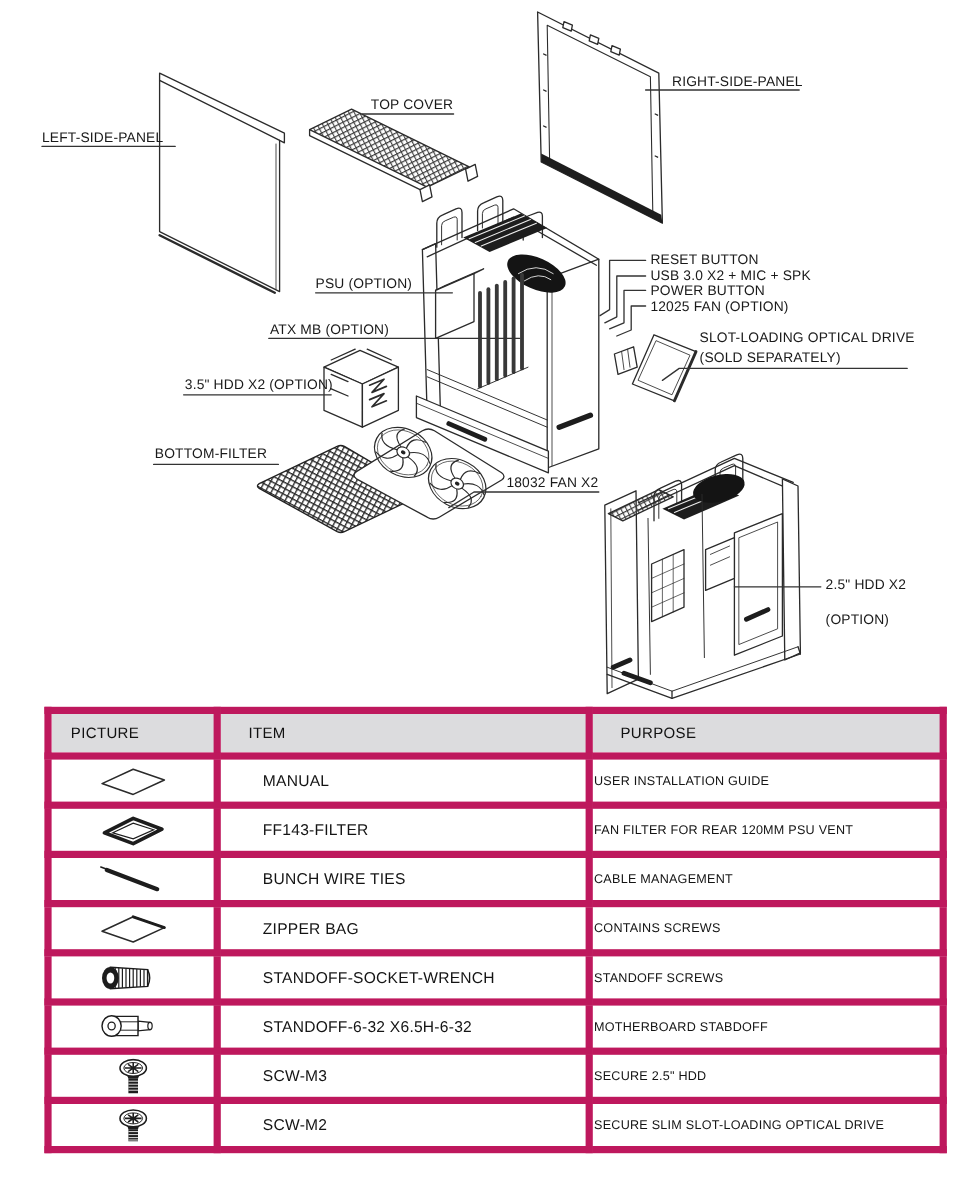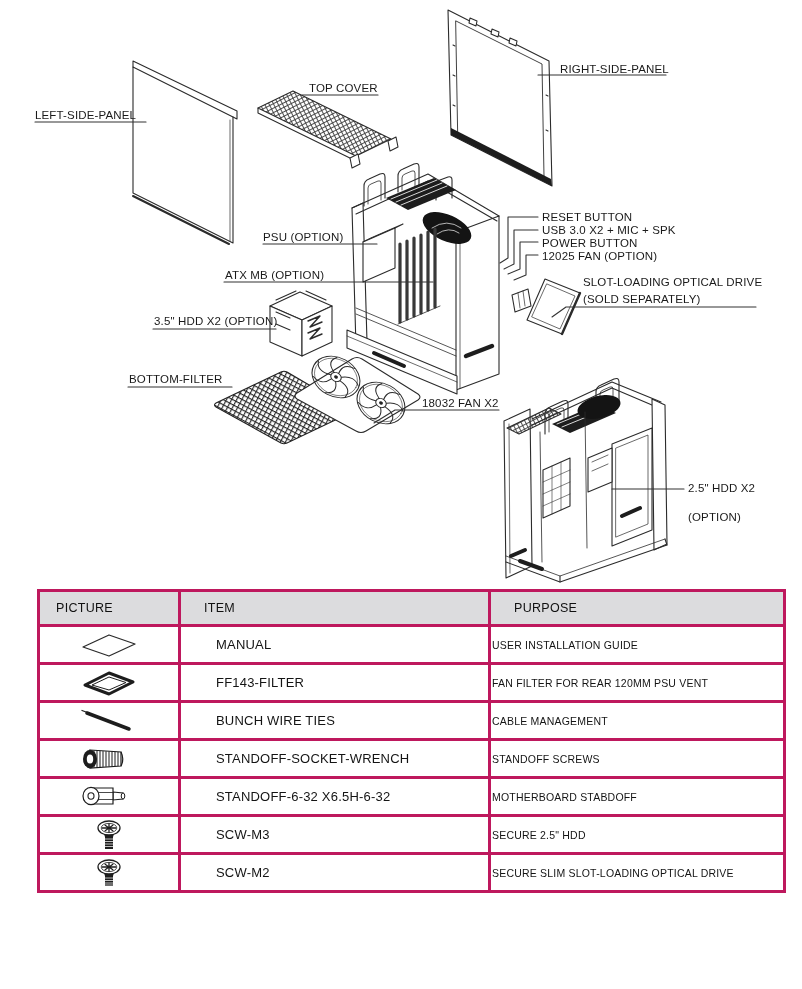--- a/index.html
+++ b/index.html
@@ -12,21 +12,21 @@
   .lbl{
     position:absolute;font-size:11.5px;line-height:13px;color:#1a1a1a;
     white-space:nowrap;letter-spacing:.15px;
   }
   .parts-table{
     position:absolute;left:37px;top:589px;width:746px;
     border-collapse:collapse;table-layout:fixed;
     border:2.5px solid #2c2c2e;
   }
   .parts-table th,.parts-table td{
-    border:3px solid #be185d;overflow:hidden;white-space:nowrap;
+    border:6px solid #be185d;overflow:hidden;white-space:nowrap;
   }
   .parts-table th{
     background:#dcdcde;height:30px;font-size:12.5px;font-weight:normal;
     text-align:left;letter-spacing:.3px;color:#111;
   }
   th.h-pic{padding-left:16px;}
   th.h-item,th.h-purpose{padding-left:23px;}
   td{height:33px;vertical-align:middle;}
   td.pic{text-align:center;}
   td.pic svg{vertical-align:middle;}
@@ -268,20 +268,30 @@
     <td class="pic">
       <svg width="64" height="28" viewBox="0 0 64 28">
         <path d="M10,6 L52,22" stroke="#1d1d1d" stroke-width="3.5" stroke-linecap="round"></path>
         <path d="M5,3.5 L13,6.5" stroke="#1d1d1d" stroke-width="1.3" stroke-linecap="round"></path>
       </svg>
     </td>
     <td class="item">BUNCH WIRE TIES</td>
     <td class="purpose">CABLE MANAGEMENT</td>
   </tr>
 
+  <tr>
+    <td class="pic">
+      <svg width="64" height="28" viewBox="0 0 64 28">
+        <polygon points="6,16 32,4 58,13 32,25" fill="#fff" stroke="#2b2b2b" stroke-width="1.3" stroke-linejoin="round"></polygon>
+        <path d="M32,4 L58,13" stroke="#1d1d1d" stroke-width="2.4" stroke-linecap="round"></path>
+      </svg>
+    </td>
+    <td class="item">ZIPPER BAG</td>
+    <td class="purpose">CONTAINS SCREWS</td>
+  </tr>
 
   <tr>
     <td class="pic">
       <svg width="64" height="28" viewBox="0 0 64 28">
         <polygon points="13,5 44,7 44,21 13,23" fill="#fff" stroke="#1d1d1d" stroke-width="1.2"></polygon>
         <path d="M17,5.5 V22.5 M20,5.7 V22.3 M23,5.9 V22.1 M26,6.1 V21.9 M29,6.3 V21.7 M32,6.5 V21.5 M35,6.6 V21.4 M38,6.8 V21.2 M41,7 V21" stroke="#1d1d1d" stroke-width="1"></path>
         <path d="M44,7 Q47.5,14 44,21" fill="none" stroke="#1d1d1d" stroke-width="1.2"></path>
         <ellipse cx="13" cy="14" rx="7" ry="9.2" fill="#1d1d1d"></ellipse>
         <ellipse cx="13" cy="14" rx="3.2" ry="4.6" fill="#fff"></ellipse>
       </svg>

